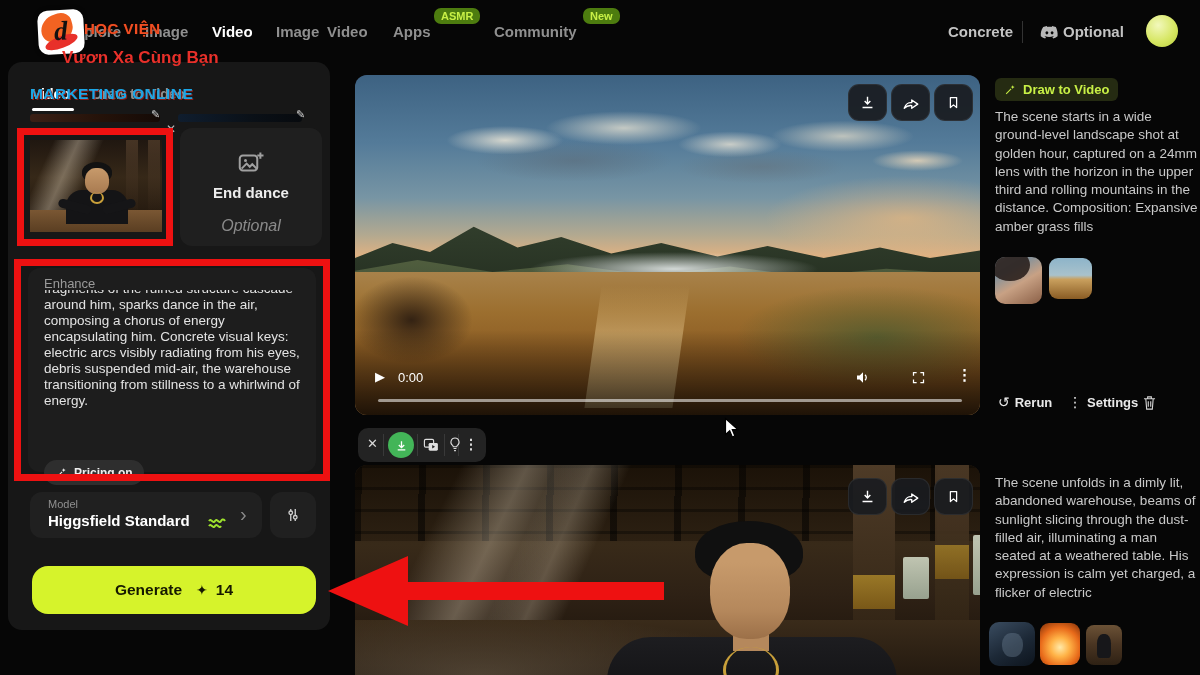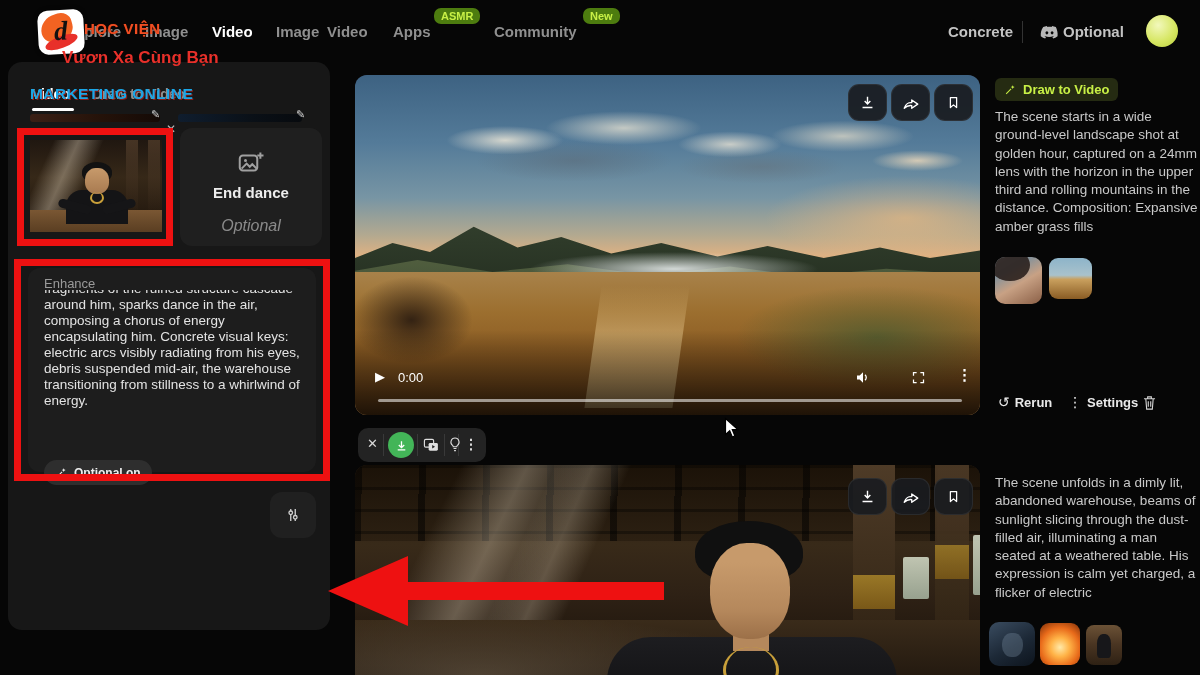--- a/index.html
+++ b/index.html
@@ -255,33 +255,49 @@
     <div class="prompt-card">
       <span class="prompt-label">Enhance</span>
       <div class="prompt-clip">
         <div class="prompt-text">fragments of the ruined structure cascade around him, sparks dance in the air, composing a chorus of energy encapsulating him. Concrete visual keys: electric arcs visibly radiating from his eyes, debris suspended mid-air, the warehouse transitioning from stillness to a whirlwind of energy.</div>
       </div>
       <div class="enhance-pill">
         <svg width="13" height="13" viewBox="0 0 24 24">
           <path d="M4 20 13 11" stroke="#efefef" stroke-width="2" fill="none"></path>
           <path d="M16 4l1.1 2.5L19.6 7.6 17.1 8.7 16 11.2 14.9 8.7 12.4 7.6 14.9 6.5z" fill="#efefef"></path>
         </svg>
-        <span>Optional on</span>
+        <span>Pricing on</span>
       </div>
     </div>
     <div class="redbox redbox2"></div>
 
+    <div class="model-card">
+      <span class="model-label">Model</span>
+      <span class="model-value">Higgsfield Standard</span>
+      <span class="model-squiggle">
+        <svg width="18" height="12" viewBox="0 0 18 12" fill="none" stroke="#9ee22e" stroke-width="2">
+          <path d="M1 4c2-3.5 4 3.5 6 0s4 3.5 6 0 4 0 4 0"></path>
+          <path d="M1 9c2-3.5 4 3.5 6 0s4 3.5 6 0"></path>
+        </svg>
+      </span>
+      <span class="model-chevron">›</span>
+    </div>
     <div class="sliders-card">
       <svg width="18" height="18" viewBox="0 0 24 24" fill="none" stroke="#cfcfcf" stroke-width="1.8">
         <path d="M9 4v16M15 4v16"></path>
         <circle cx="9" cy="9" r="2.4" fill="#202020"></circle>
         <circle cx="15" cy="15" r="2.4" fill="#202020"></circle>
       </svg>
     </div>
 
+    <div class="generate-btn">
+      <span class="g-label">Generate</span>
+      <span class="g-spark">✦</span>
+      <span class="g-credits">14</span>
+    </div>
   </div>
 
   <div class="video1">
     <div class="v1-sky"></div>
     <div class="v1-clouds"></div>
     <div class="v1-ridge"></div>
     <div class="v1-ridge2"></div>
     <div class="v1-mist"></div>
     <div class="v1-field"></div>
     <div class="v1-green"></div>

